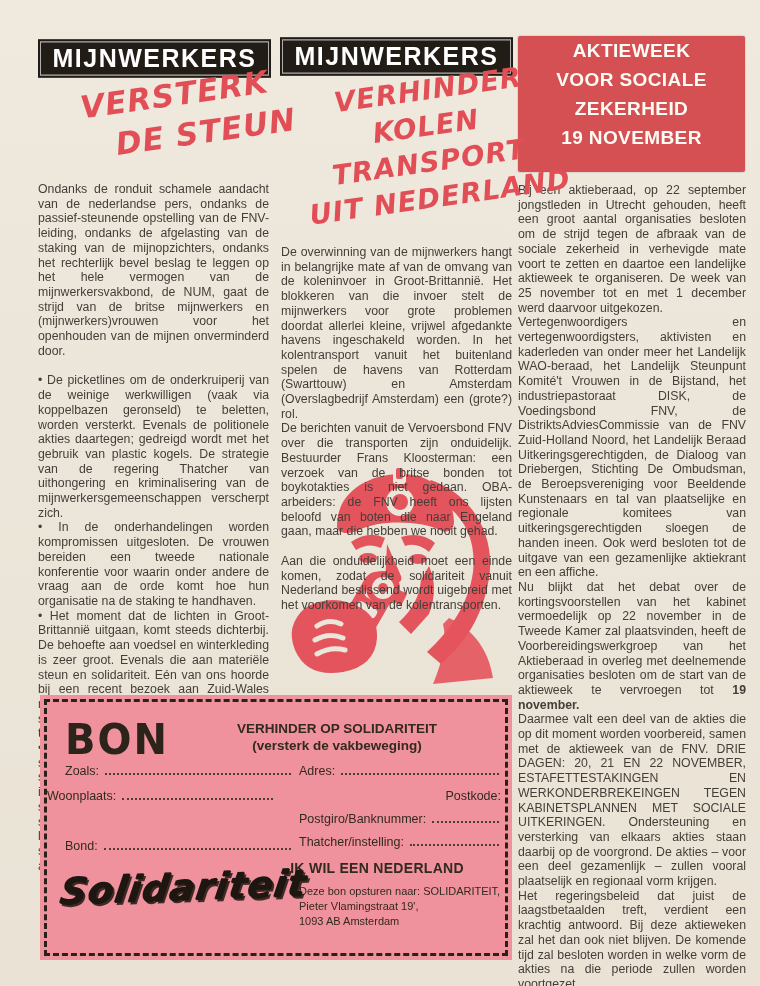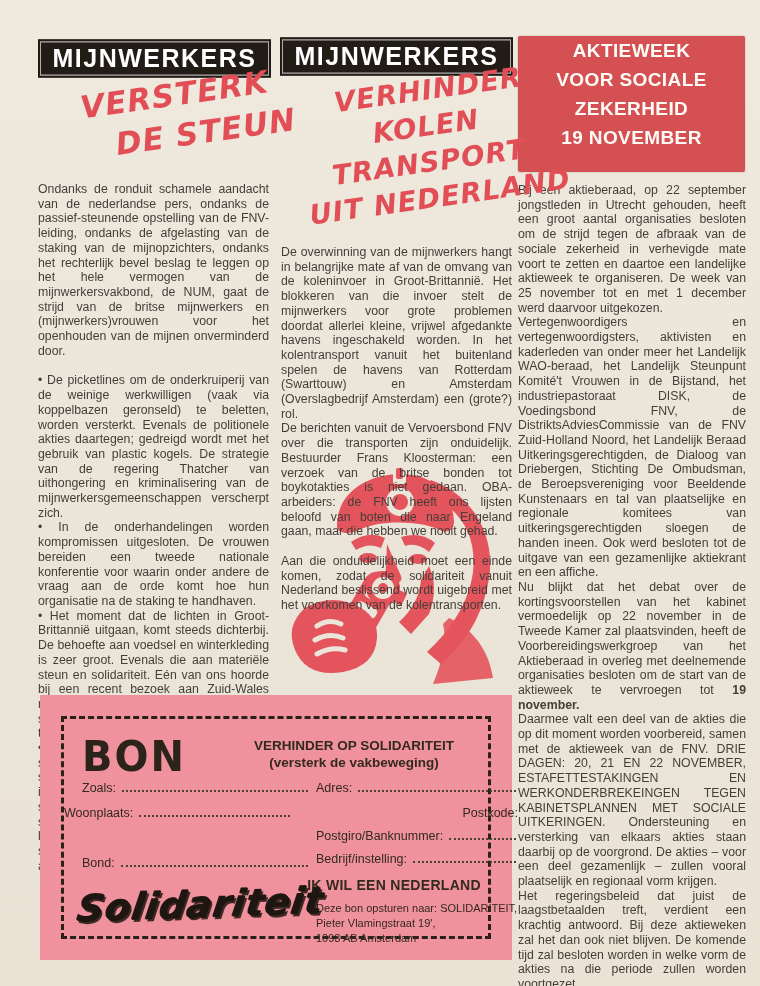--- a/index.html
+++ b/index.html
@@ -50,21 +50,21 @@
   .para{margin:0;}
   .para.gap{margin-bottom:15px;}
   .para strong{font-weight:bold;}
 
   
   .miner{position:absolute; left:283px; top:468px; width:240px; height:225px; z-index:1;}
   .miner svg{width:100%; height:100%;}
 
   
   .coupon{position:absolute; left:40px; top:695px; width:472px; height:265px;
-          background:var(--pink); padding:21px; z-index:2;}
+          background:var(--pink); padding:4px; z-index:2;}
   .coupon-inner{position:relative; width:100%; height:100%;
                 border:3px dashed #29221b; color:#32291f;}
   .bon{position:absolute; left:18px; top:12px; font-size:40px; font-weight:bold;
        letter-spacing:2px; color:#2c231a; transform:scaleY(1.08); transform-origin:left top;
        font-family:"DejaVu Sans", sans-serif;}
   .coupon-head{position:absolute; left:140px; top:18px; width:300px; text-align:center;
                font-weight:bold; font-size:13.5px; line-height:17px;}
   .field{position:absolute; display:flex; align-items:flex-end; font-size:12.5px;}
   .flabel{white-space:nowrap;}
   .dots{flex:1; border-bottom:2px dotted #4a4036; margin:0 2px 3px 6px; height:0;}
@@ -198,21 +198,21 @@
       </div>
       <div class="field f-postkode">
         <span class="flabel">Postkode:</span>
         <span class="dots"></span>
       </div>
       <div class="field f-postgiro">
         <span class="flabel">Postgiro/Banknummer:</span>
         <span class="dots"></span>
       </div>
       <div class="field f-bedrijf">
-        <span class="flabel">Bedrijf/instelling:</span>
+        <span class="flabel">Thatcher/instelling:</span>
         <span class="dots"></span>
       </div>
 
       <div class="cta">IK WIL EEN NEDERLAND</div>
 
       <div class="send">
         <div>Deze bon opsturen naar: SOLIDARITEIT,</div>
         <div>Pieter Vlamingstraat 19',</div>
         <div>1093 AB Amsterdam</div>
       </div>

